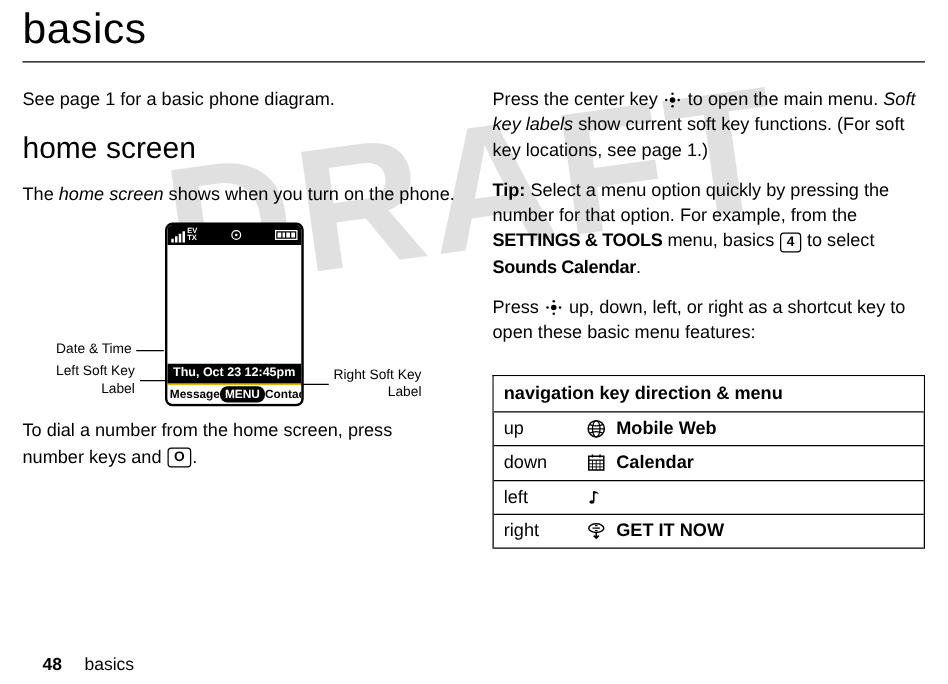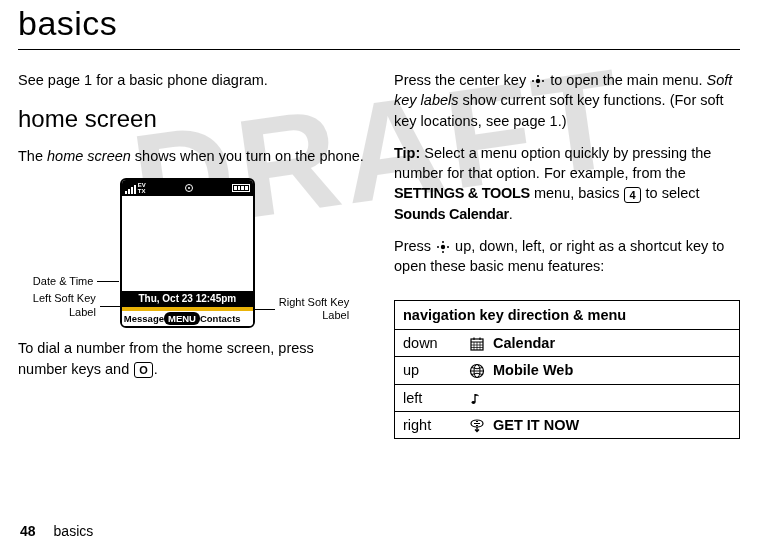--- a/index.html
+++ b/index.html
@@ -10,48 +10,48 @@
   hr.rule{border:none;border-top:1px solid #000;margin:6px 0 20px 0}
   .cols{display:flex;gap:30px;position:relative;z-index:1}
   .col{flex:1;font-size:14.5px;line-height:1.4}
   h2.sub{font-size:24px;font-weight:400;margin:12px 0 10px 0}
   .ital{font-style:italic}
   .phone-wrap{display:flex;align-items:center;justify-content:center;margin:8px 0 10px 0}
   .callout{font-size:11px;text-align:right;line-height:1.25;white-space:nowrap}
   .callout-right{text-align:right}
   .lead{display:flex;align-items:center}
   .lead .line{height:1px;background:#000;width:22px}
-  .phone{width:135px}
+  .phone{width:111px}
   .phone-frame{border:2px solid #000;border-radius:6px;overflow:hidden}
   .statusbar{background:#000;color:#fff;display:flex;align-items:center;justify-content:space-between;padding:2px 3px;height:16px}
   .sig{display:flex;align-items:flex-end;gap:1px}
   .sig span{background:#fff;width:2px}
   .sig span:nth-child(1){height:3px}.sig span:nth-child(2){height:5px}.sig span:nth-child(3){height:7px}.sig span:nth-child(4){height:9px}
   .evtx{font-size:6px;font-weight:bold;line-height:6px;margin-left:2px}
   .gps{width:8px;height:8px;border:1px solid #fff;border-radius:50%;position:relative}
   .gps:after{content:"";position:absolute;inset:2px;background:#fff;border-radius:50%}
   .batt{width:18px;height:8px;border:1px solid #fff;display:flex;padding:1px;gap:1px}
   .batt i{flex:1;background:#fff}
   .screen-mid{height:95px;background:#fff}
   .datetime{background:#000;color:#fff;text-align:center;font-size:10px;font-weight:bold;padding:1px 0}
-  .softkeys{display:flex;align-items:center;justify-content:flex-start;background:#fff;padding:1px 2px;border-top:4px solid #eab308}
+  .softkeys{display:flex;align-items:center;justify-content:flex-start;background:#fff;padding:1px 2px;border-top:1px solid #eab308}
   .softkeys .side{font-size:9.5px;font-weight:bold}
   .softkeys .mid{font-size:9.5px;font-weight:bold;background:#000;color:#fff;padding:0 4px;border-radius:6px}
   .key{display:inline-block;border:1.2px solid #000;border-radius:3px;padding:0 4px;font-size:11px;font-weight:bold;vertical-align:middle;line-height:14px;min-width:14px;text-align:center;margin:0 1px}
   .key-dot{display:inline-flex;width:14px;height:14px;vertical-align:middle;margin:0 1px;align-items:center;justify-content:center}
   .key-dot svg{width:14px;height:14px}
   p{margin-bottom:12px}
   .tbl{border:1px solid #000;border-bottom:none;width:100%;margin-top:23px}
   .tbl .th{font-weight:bold;padding:4px 8px;border-bottom:1px solid #000;background:#fff}
   .tbl .row{display:flex;border-bottom:1px solid #000;padding:3px 8px;align-items:center}
   .tbl .c1{width:58px}
   .tbl .c2{width:32px;text-align:center}
   .tbl .c3{flex:1;font-weight:bold}
   .tbl .c2 svg{width:16px;height:16px;vertical-align:middle}
-  .footer{position:absolute;bottom:8px;left:20px;font-size:14px}
+  .footer{position:absolute;bottom:8px;left:34px;font-size:14px}
   .footer b{font-weight:bold;margin-right:18px}
   .condensed{font-family:Arial,sans-serif;font-weight:bold;letter-spacing:-.3px}
 </style>
 </head>
 <body>
 
 <div class="watermark">DRAFT</div>
 
 <div class="page">
   <h1 class="title">basics</h1>
@@ -154,46 +154,46 @@
               <circle cx="7" cy="12" r="1"></circle>
               <circle cx="2" cy="7" r="1"></circle>
               <circle cx="12" cy="7" r="1"></circle>
             </svg>
           </span><span> up, down, left, or right as a shortcut key to open these basic menu features:</span>
       </p>
 
       <div class="tbl">
         <div class="th">navigation key direction &amp; menu</div>
         <div class="row">
+          <div class="c1">up</div>
+          <div class="c2"><svg viewBox="0 0 16 16">
+                <circle cx="8" cy="8" r="6.5" fill="none" stroke="#000" stroke-width="1.2"></circle>
+                <ellipse cx="8" cy="8" rx="3" ry="6.5" fill="none" stroke="#000" stroke-width="1"></ellipse>
+                <line x1="1.5" y1="8" x2="14.5" y2="8" stroke="#000" stroke-width="1"></line>
+                <path d="M2.5 4.5 Q8 7 13.5 4.5" fill="none" stroke="#000" stroke-width="1"></path>
+                <path d="M2.5 11.5 Q8 9 13.5 11.5" fill="none" stroke="#000" stroke-width="1"></path>
+              </svg></div>
+          <div class="c3">Mobile Web</div>
+        </div>
+        <div class="row">
           <div class="c1">down</div>
           <div class="c2"><svg viewBox="0 0 16 16">
                 <rect x="2" y="3" width="12" height="11" fill="none" stroke="#000" stroke-width="1.2"></rect>
                 <line x1="2" y1="6" x2="14" y2="6" stroke="#000"></line>
                 <line x1="5" y1="6" x2="5" y2="14" stroke="#000" stroke-width=".7"></line>
                 <line x1="8" y1="6" x2="8" y2="14" stroke="#000" stroke-width=".7"></line>
                 <line x1="11" y1="6" x2="11" y2="14" stroke="#000" stroke-width=".7"></line>
                 <line x1="2" y1="9" x2="14" y2="9" stroke="#000" stroke-width=".7"></line>
                 <line x1="2" y1="11.5" x2="14" y2="11.5" stroke="#000" stroke-width=".7"></line>
                 <line x1="5" y1="1.5" x2="5" y2="4" stroke="#000" stroke-width="1.2"></line>
                 <line x1="11" y1="1.5" x2="11" y2="4" stroke="#000" stroke-width="1.2"></line>
               </svg></div>
           <div class="c3">Calendar</div>
         </div>
         <div class="row">
-          <div class="c1">up</div>
-          <div class="c2"><svg viewBox="0 0 16 16">
-                <circle cx="8" cy="8" r="6.5" fill="none" stroke="#000" stroke-width="1.2"></circle>
-                <ellipse cx="8" cy="8" rx="3" ry="6.5" fill="none" stroke="#000" stroke-width="1"></ellipse>
-                <line x1="1.5" y1="8" x2="14.5" y2="8" stroke="#000" stroke-width="1"></line>
-                <path d="M2.5 4.5 Q8 7 13.5 4.5" fill="none" stroke="#000" stroke-width="1"></path>
-                <path d="M2.5 11.5 Q8 9 13.5 11.5" fill="none" stroke="#000" stroke-width="1"></path>
-              </svg></div>
-          <div class="c3">Mobile Web</div>
-        </div>
-        <div class="row">
           <div class="c1">left</div>
           <div class="c2"><svg viewBox="0 0 16 16">
                 <path d="M6 3 L6 11" stroke="#000" stroke-width="1.3" fill="none"></path>
                 <path d="M6 3 Q10 3 10 6 Q10 4 6 5" fill="#000"></path>
                 <ellipse cx="4.5" cy="11.5" rx="2" ry="1.4" fill="#000"></ellipse>
               </svg></div>
         </div>
         <div class="row">
           <div class="c1">right</div>
           <div class="c2"><svg viewBox="0 0 16 16">

